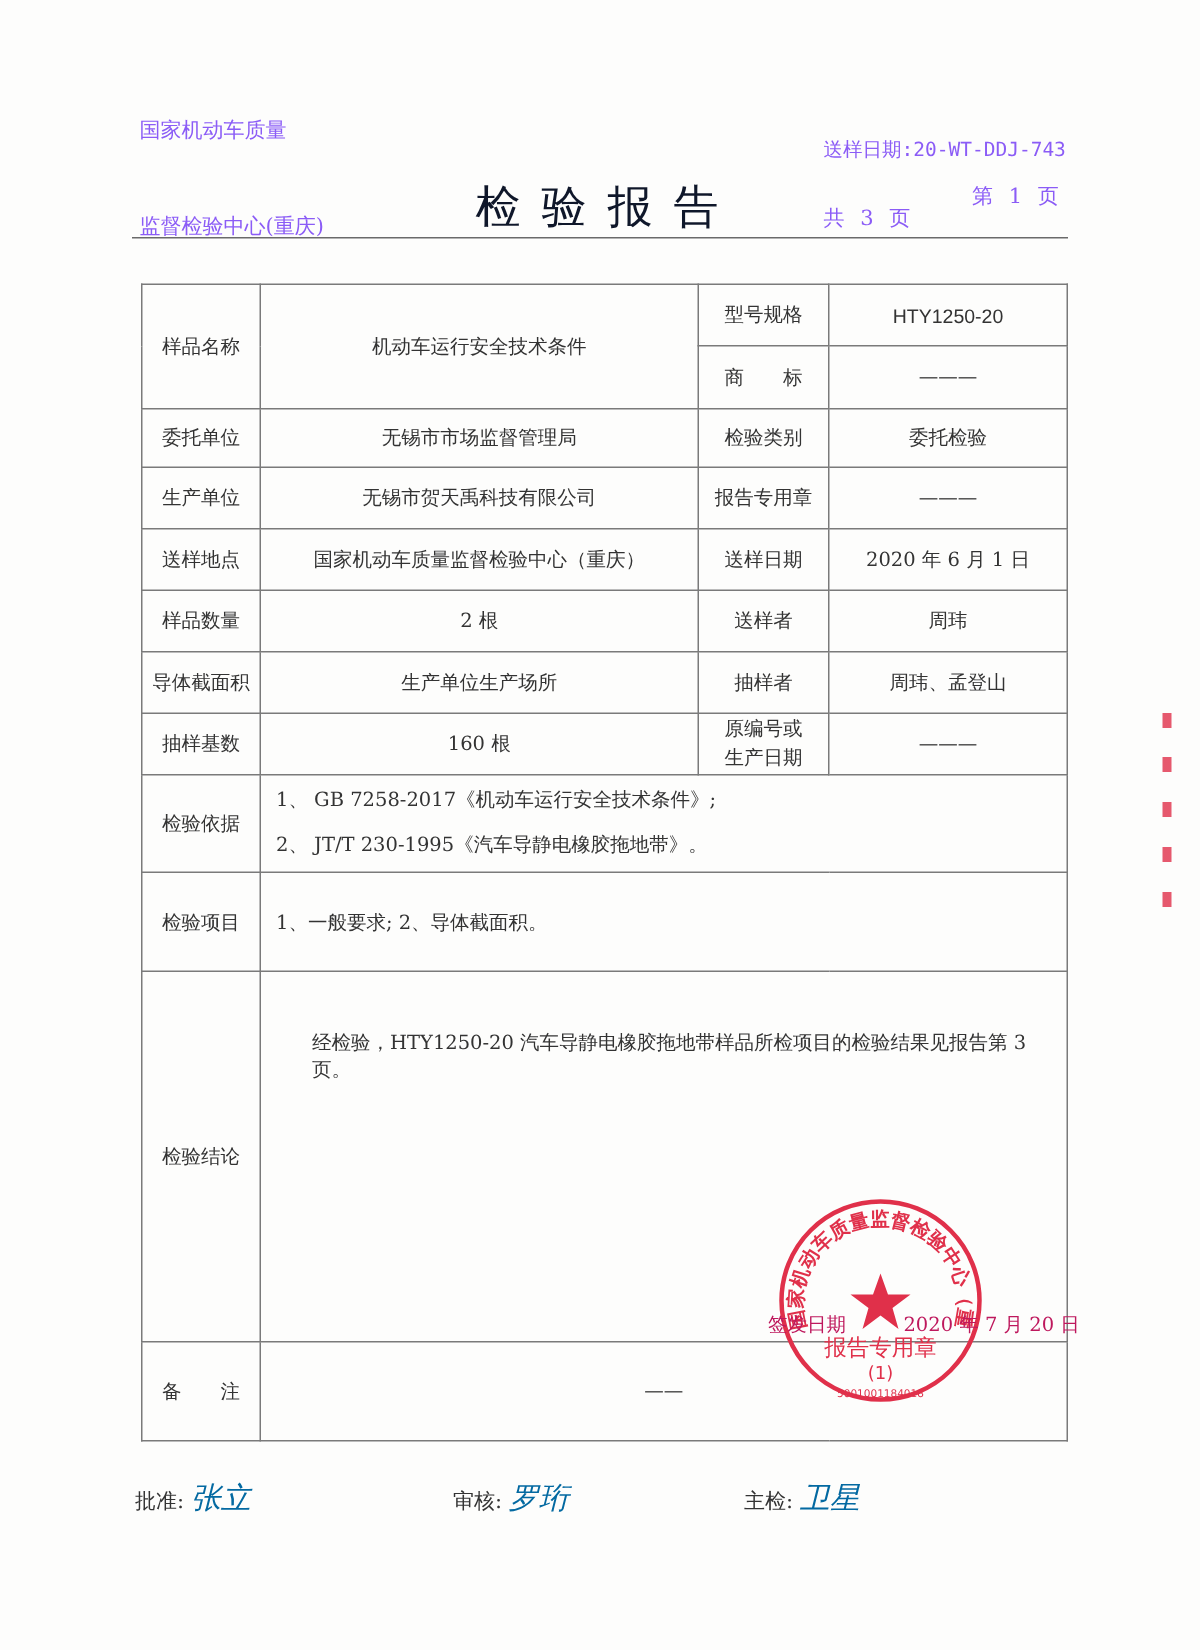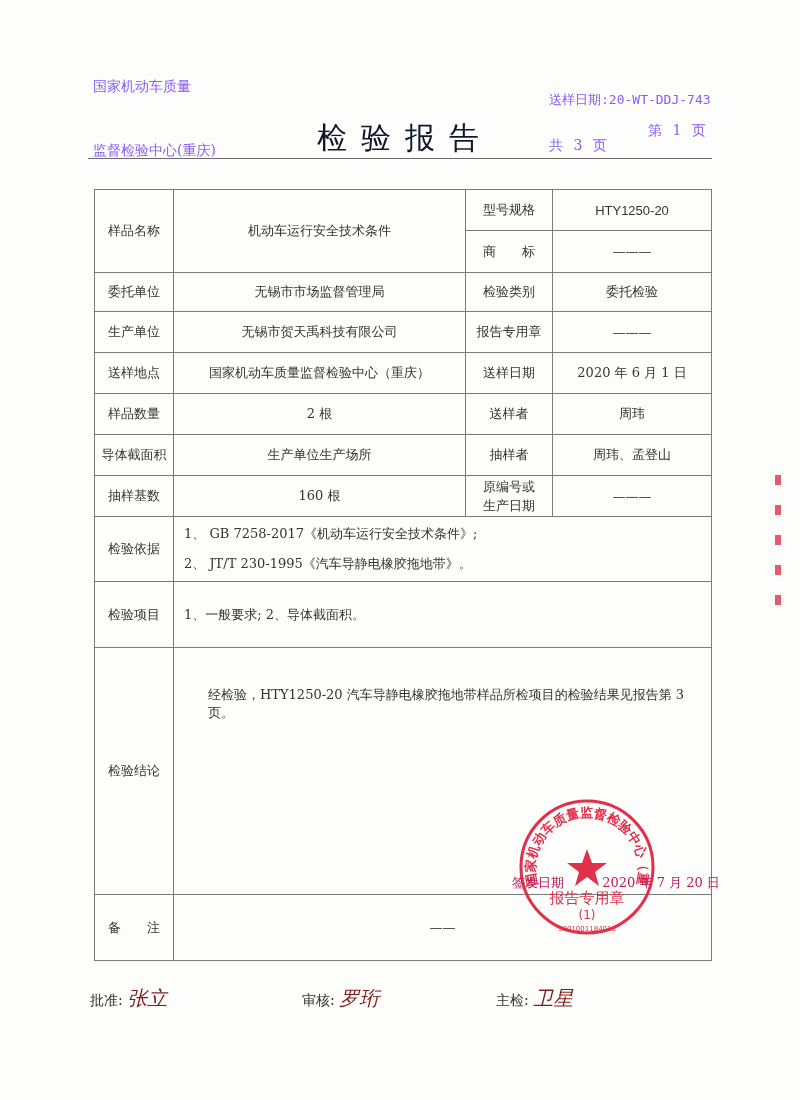--- a/index.html
+++ b/index.html
@@ -12,21 +12,21 @@
   .title { font-size:30px; letter-spacing:14px; color:#0f172a; font-family:"DejaVu Sans","Liberation Sans",sans-serif; }
   .hline { position:absolute; height:1px; background:#6a6a6a; }
   table.report {
     position:absolute; left:94px; top:189px; width:617px; border-collapse:collapse;
     table-layout:fixed; font-size:13px; color:#333;
   }
   table.report td { border:1px solid #7a7a7a; text-align:center; vertical-align:middle; padding:0; }
   .lbl { letter-spacing:0; }
   .left { text-align:left !important; padding-left:10px !important; }
   .sig-row { position:absolute; top:985px; font-size:14px; color:#333; }
-  .sig { font-family:"DejaVu Serif",serif; font-style:italic; font-size:20px; color:#7f1d1d; }
+  .sig { font-family:"DejaVu Serif",serif; font-style:italic; font-size:20px; color:#0369a1; }
   .stamp { position:absolute; left:517px; top:797px; width:140px; height:140px; }
   .issue { position:absolute; left:512px; top:874px; font-size:13px; color:#be185d; }
 </style>
 </head>
 <body>
 
 <div class="abs hdr-small" style="left:93px;top:78px;">国家机动车质量</div>
 <div class="abs hdr-small" style="left:549px;top:91px;font-family:'DejaVu Sans Mono',monospace;font-size:13px;">
   <span>送样日期:</span><span>20-WT-DDJ-743</span>
 </div>

